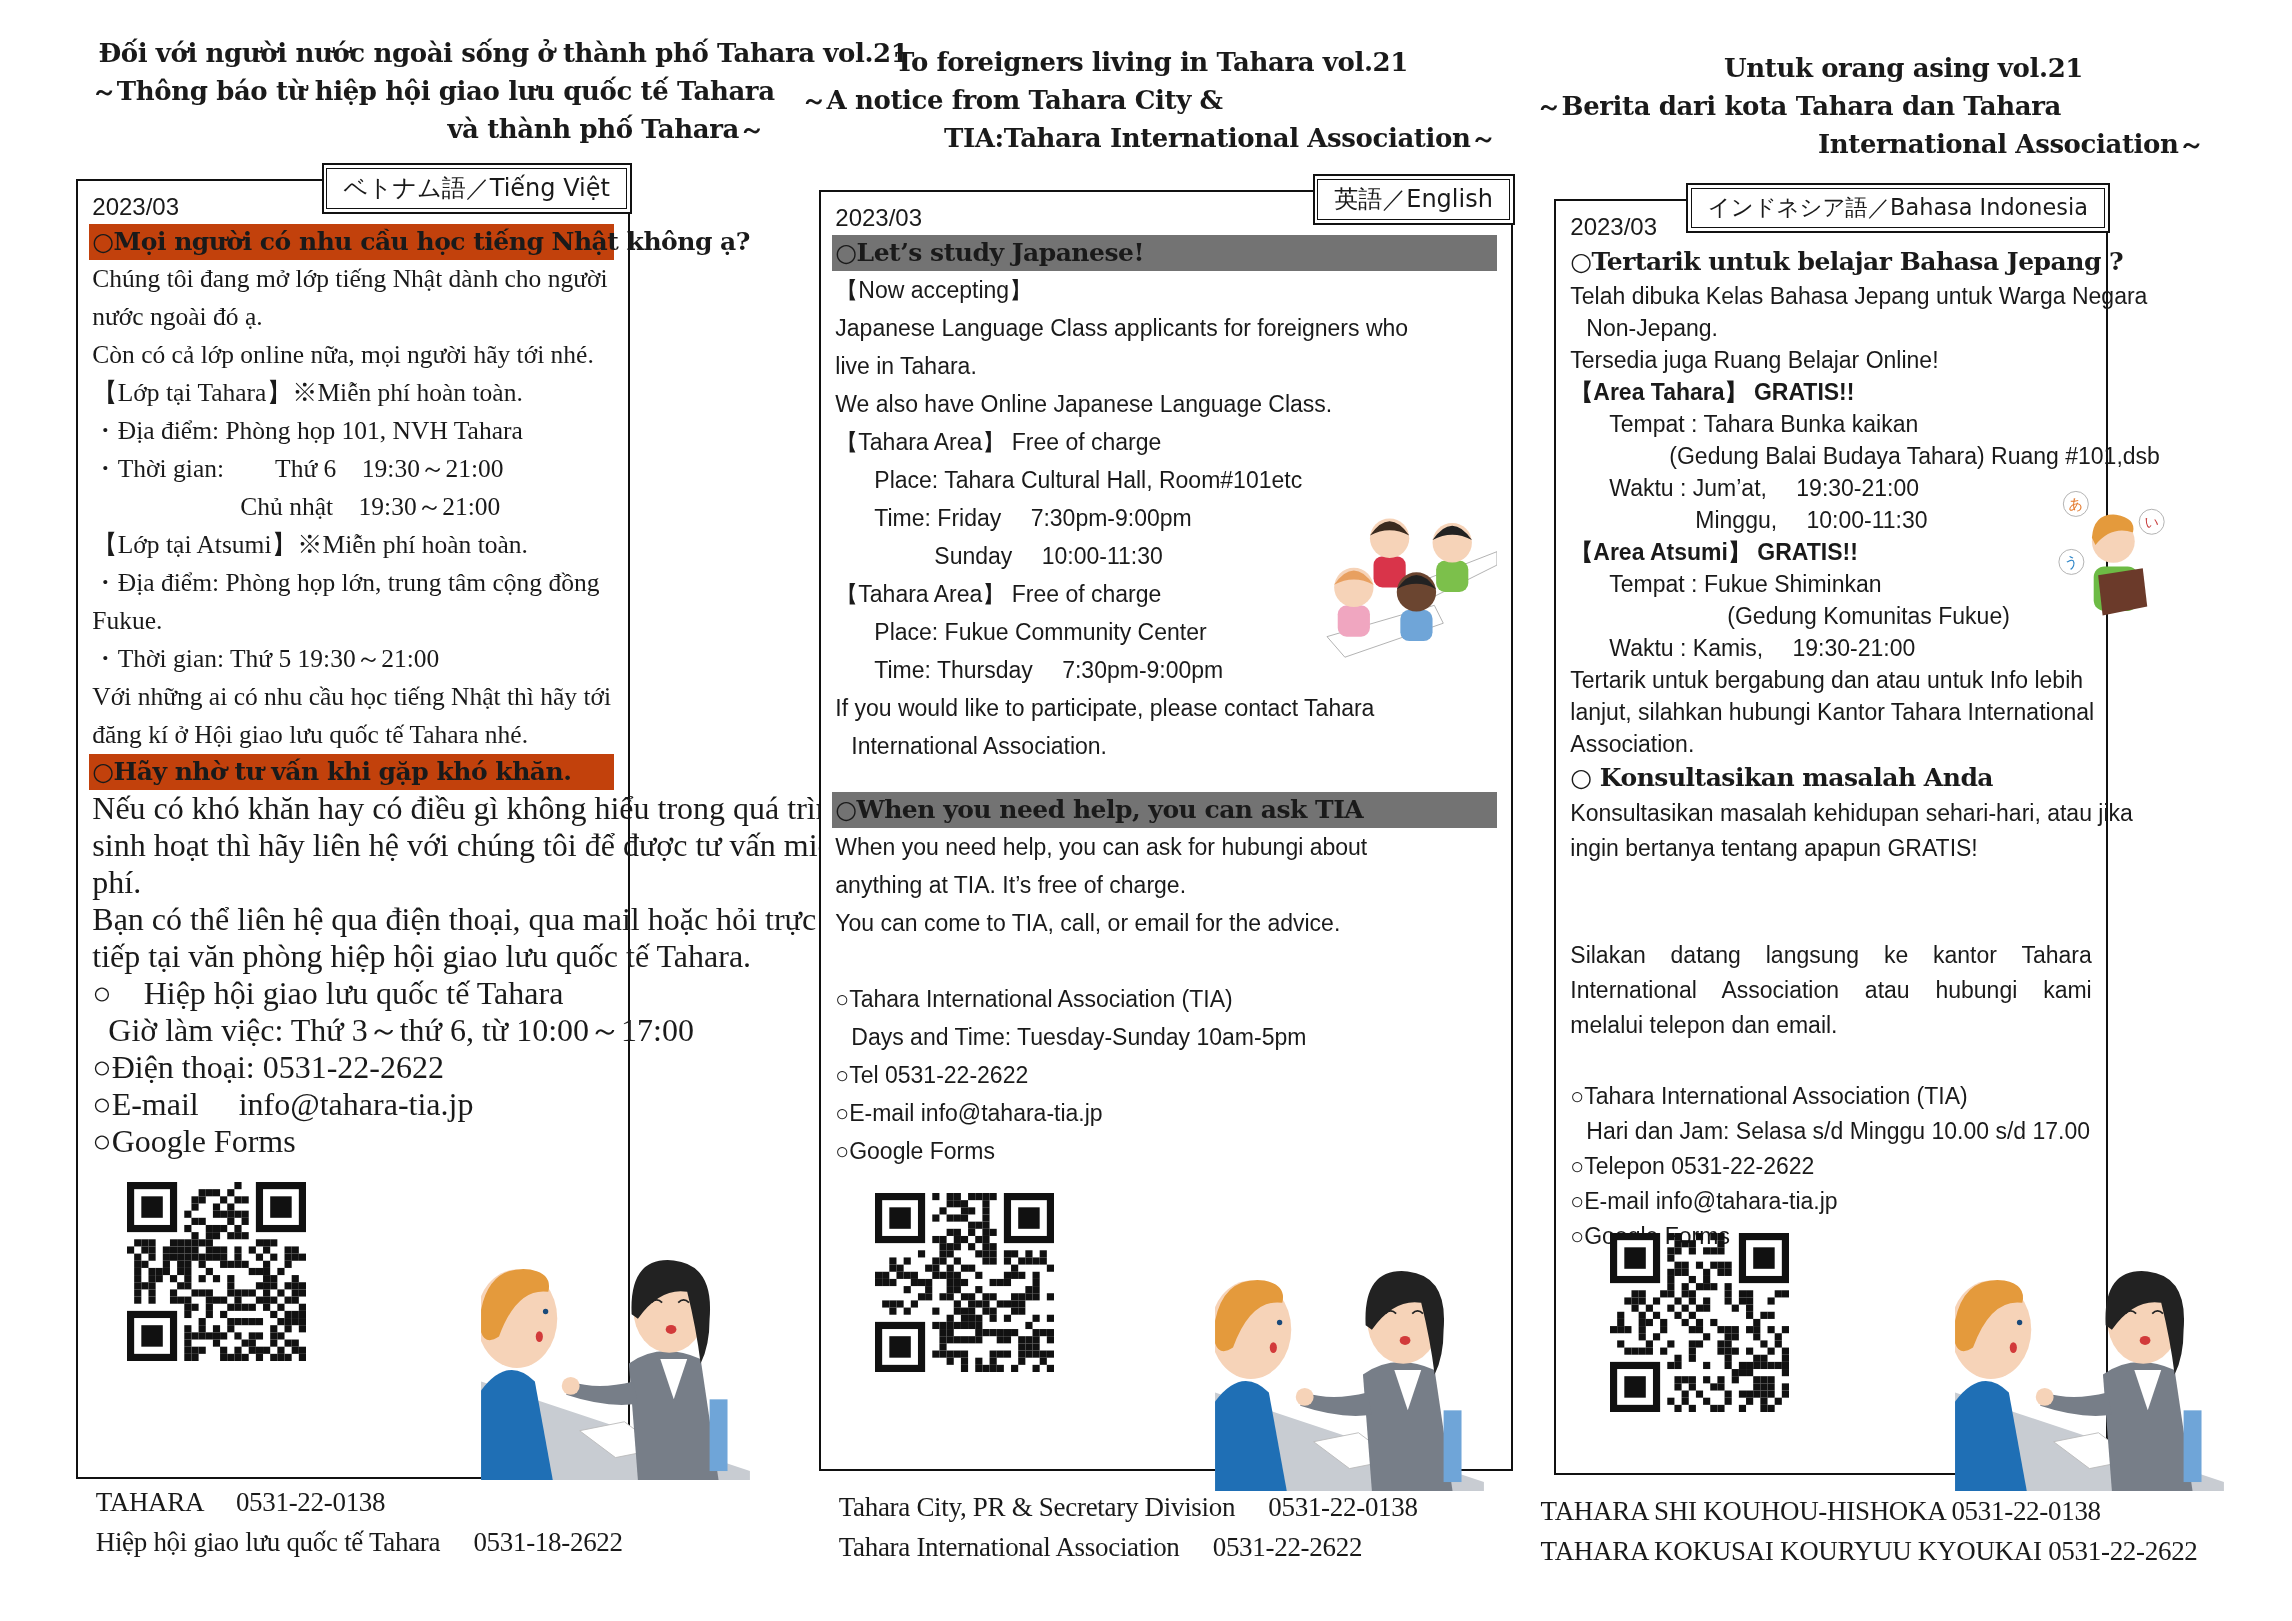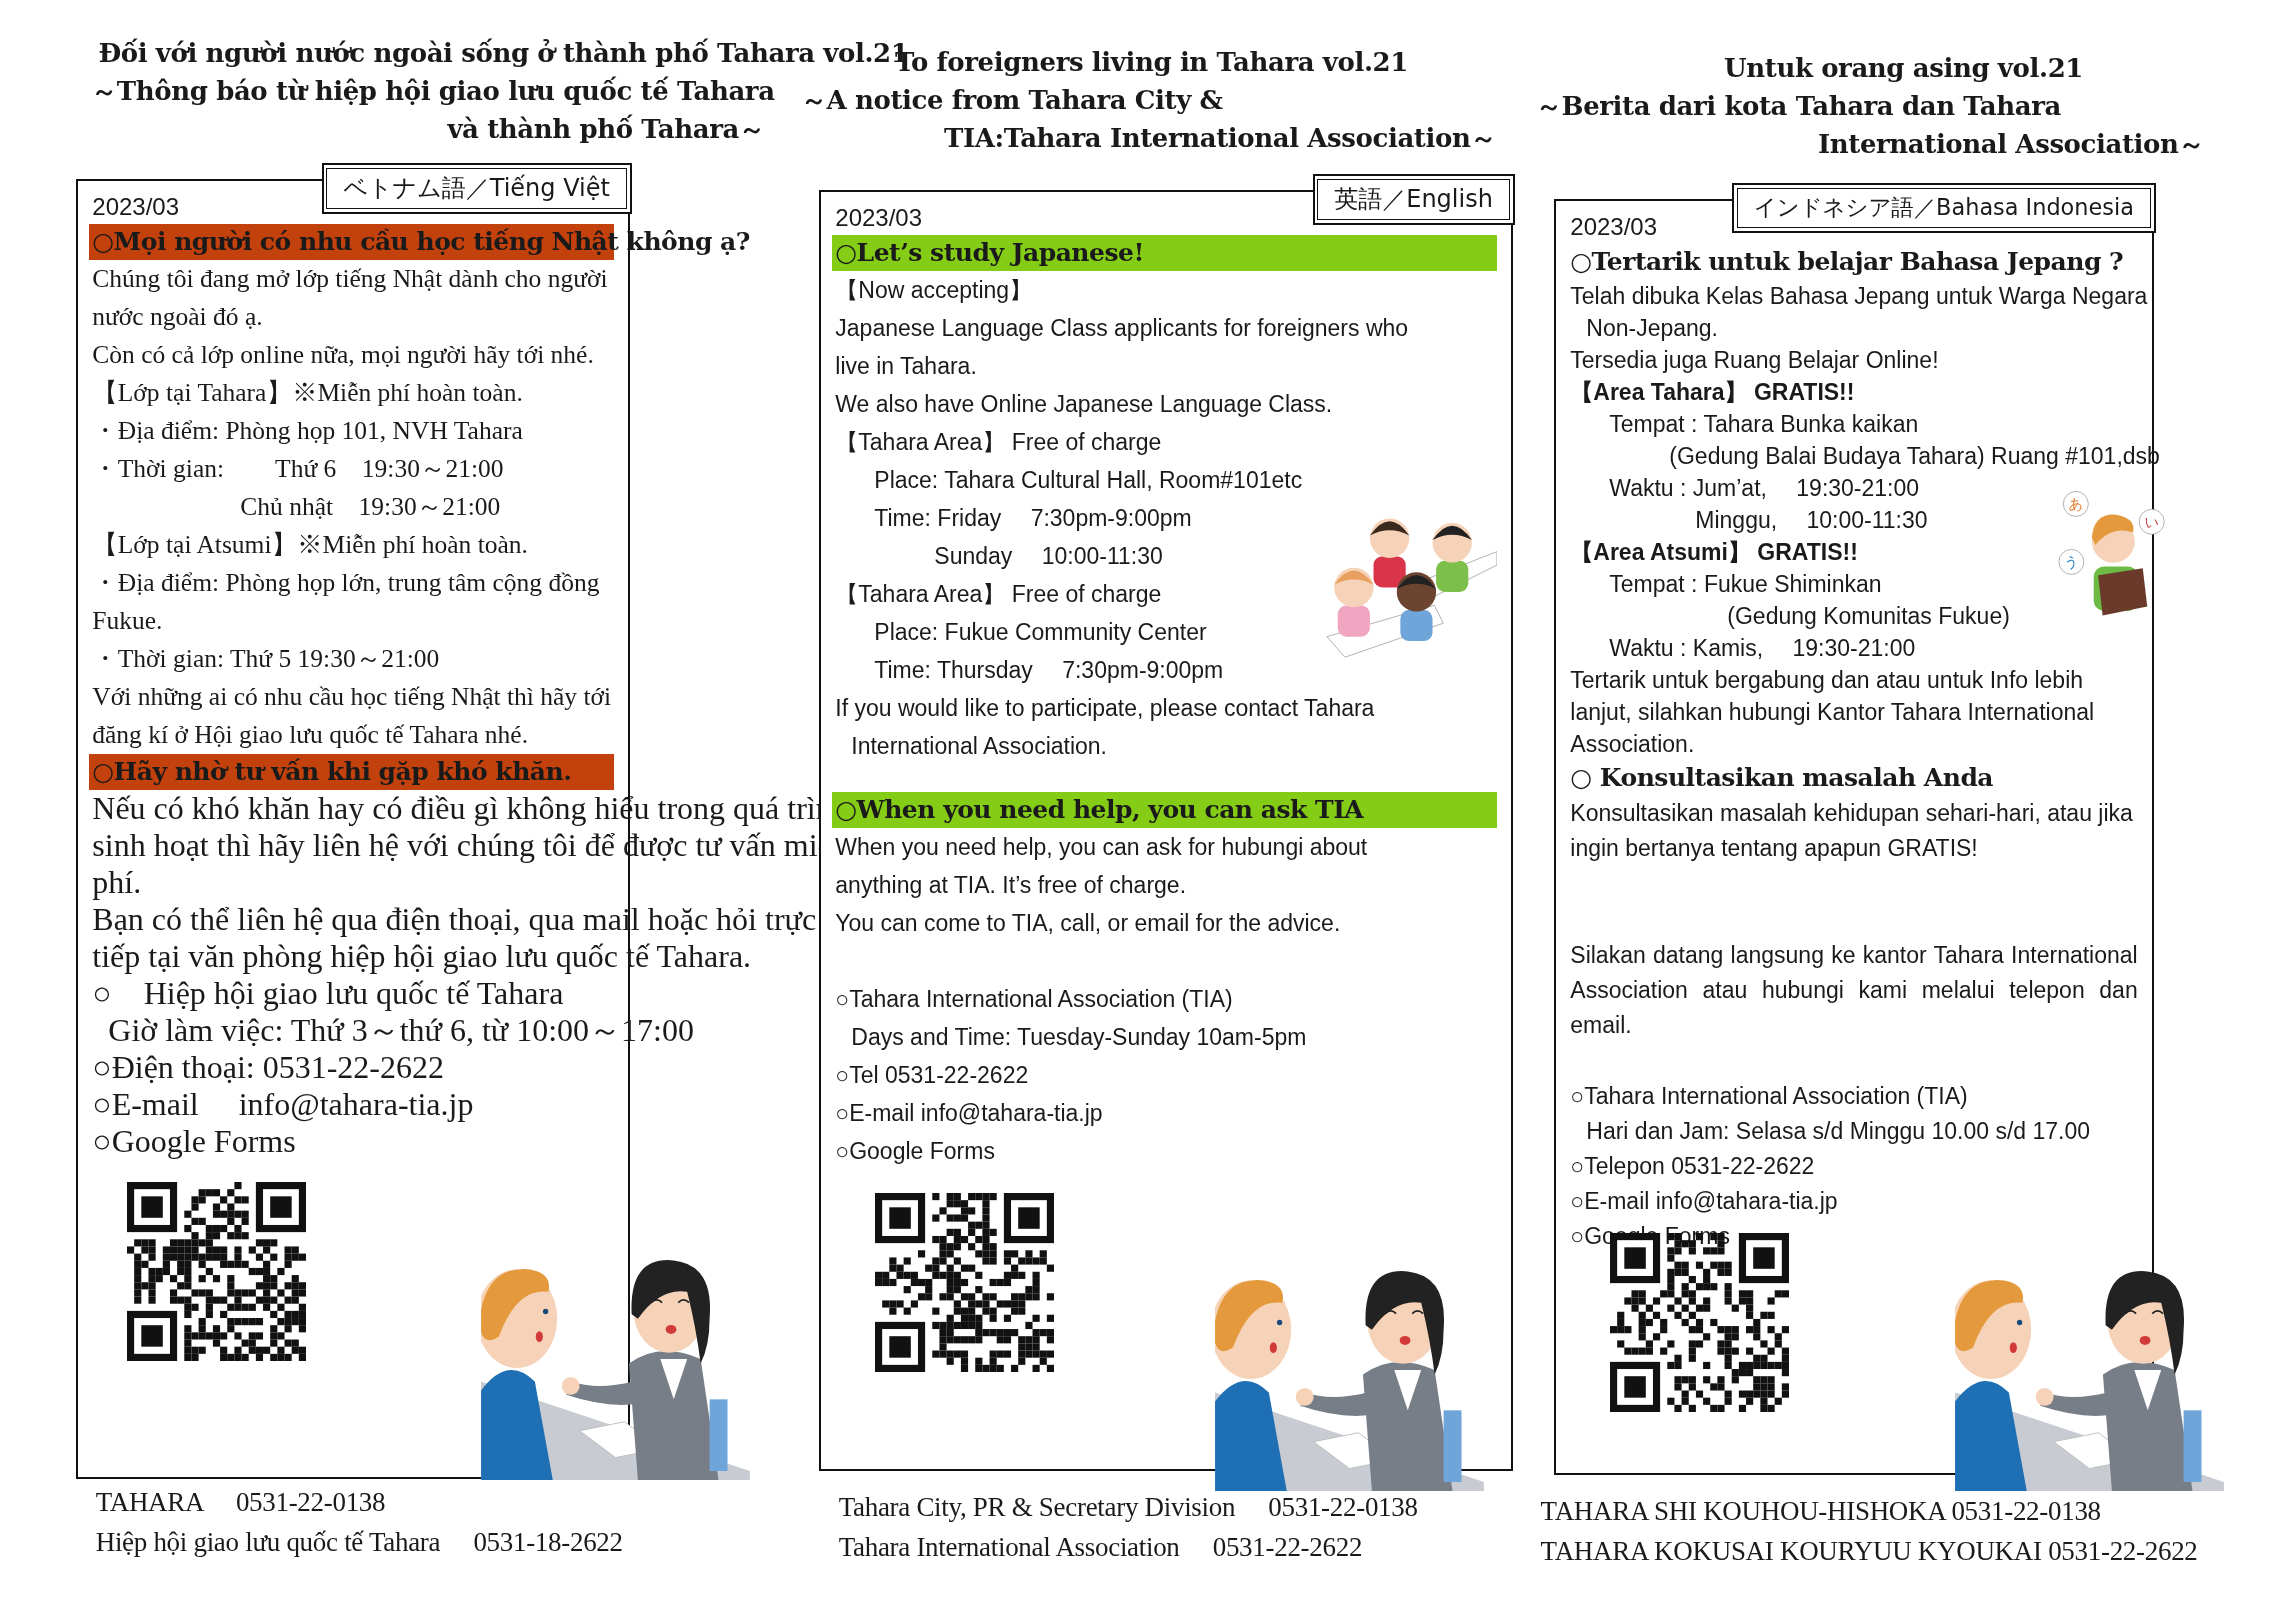--- a/index.html
+++ b/index.html
@@ -9,29 +9,29 @@
   .col.c2 { left: 819px; width: 694px; }
   .col.c3 { left: 1554px; width: 690px; }
   .title { font-family: "DejaVu Serif", serif; font-weight: bold; font-size: 26px; line-height: 38px; letter-spacing: -0.4px; position: absolute; }
   .title div { white-space: nowrap; }
   .c1 .title { top: 34px; left: 22.4px; width: 699px; }
   .c2 .title { top: 43px; left: -18px; width: 699px; }
   .c3 .title { top: 49px; left: -18px; width: 699px; }
   .box { position: absolute; border: 2.7px solid #111; background: #fff; box-sizing: border-box; }
   .c1 .box { top: 179px; left: 0; width: 554px; height: 1300px; }
   .c2 .box { top: 190px; left: 0; width: 694px; height: 1281px; }
-  .c3 .box { top: 199px; left: 0; width: 600px; height: 1276px; padding-left: 11px; }
+  .c3 .box { top: 199px; left: 0; width: 554px; height: 1276px; padding-left: 11px; }
   .lang-tab { position: absolute; top: -18px; right: -3.6px; border: 2.7px solid #111; padding: 2.7px; background: #fff; }
   .lang-tab span { display: block; border: 1.8px solid #111; padding: 3.6px 16px; font-family: "DejaVu Sans", sans-serif; font-size: 24px; white-space: nowrap; }
   .c3 .lang-tab span { font-size: 22.4px; }
   .content { position: absolute; top: 9px; left: 14.3px; right: 14.3px; }
   .date { font-family: "Liberation Sans", sans-serif; font-size: 24px; line-height: 34px; }
   .head { font-family: "DejaVu Serif", serif; font-weight: bold; font-size: 25px; line-height: 36px; padding: 0 3.6px; margin-left: -3.6px; letter-spacing: -0.5px; white-space: nowrap; }
   .c1 .head { background: #c2410c; }
-  .c2 .head { background: #84cc16; }
+  .c2 .head { background: #737373; }
   .c3 .head { background: transparent; }
   .para { font-size: 25.5px; line-height: 38px; }
   .c1 .para.s2 { font-size: 32px; line-height: 37px; }
   .c2 .para, .c3 .para { font-family: "Liberation Sans", sans-serif; font-size: 23px; }
   .c2 .para { line-height: 38px; }
   .c3 .para { line-height: 32px; }
   .c3 .para.s2 { line-height: 35px; }
   .line { white-space: nowrap; }
   .ind1 { padding-left: 16px; }
   .ind2 { padding-left: 39px; }

